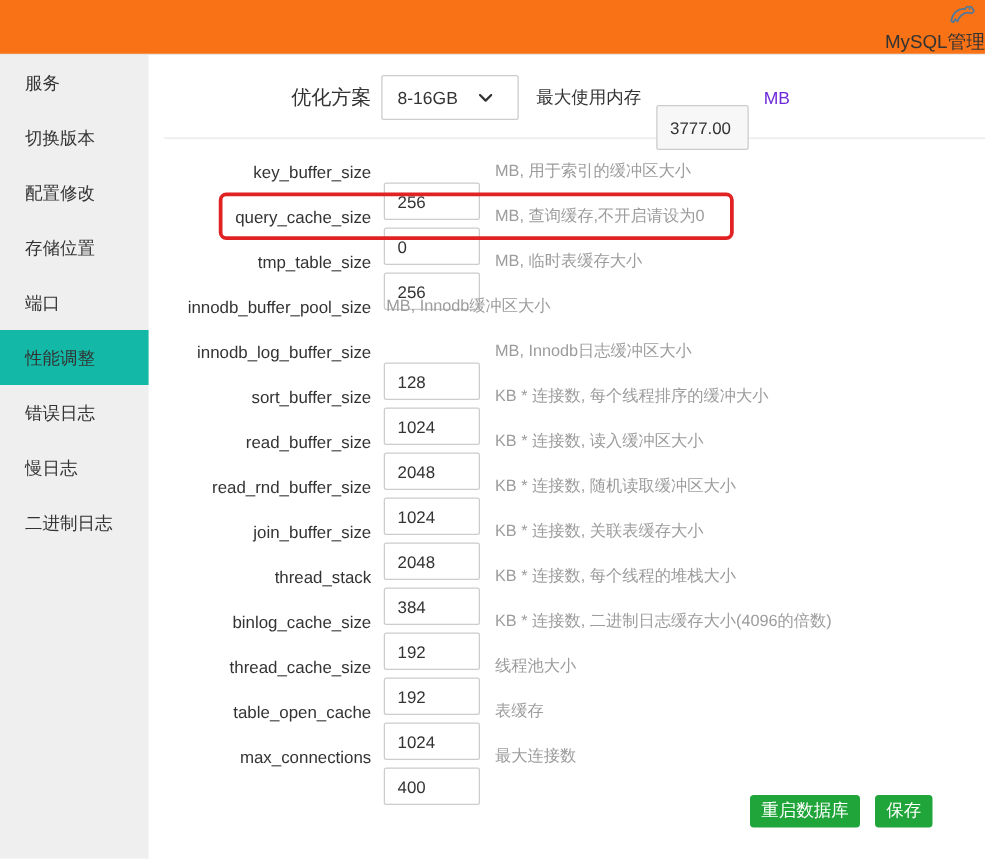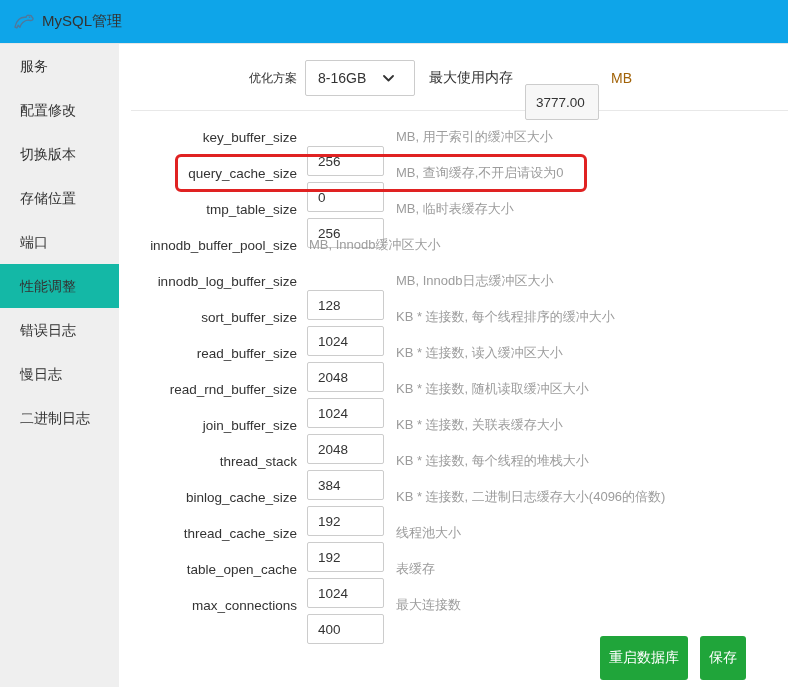--- a/index.html
+++ b/index.html
@@ -7,25 +7,26 @@
   body {
     font-family: "Liberation Sans", "DejaVu Sans", sans-serif;
     background: #ffffff;
     color: #333;
     font-size: 14px;
   }
 
   
   .header {
     height: 44px;
-    background: #0ea5e9;
+    background: #f97316;
     border-bottom: 1px solid #e6e6e6;
     display: flex;
-    align-items: center;
+    align-items: flex-end;
     padding-left: 12px;
+    flex-direction: column;
   }
   .header .logo { width: 24px; height: 24px; margin-right: 6px; flex: 0 0 auto; }
   .header .title { font-size: 15px; color: #333; }
 
   
   .layout { display: flex; height: 643px; }
 
   
   .sidebar {
     width: 119px;
@@ -44,21 +45,21 @@
   .sidebar-item.active { background: #14b8a6; }
 
   
   .main { flex: 1 1 auto; background: #fff; padding-top: 16px; }
 
   .opt-row {
     display: flex;
     align-items: center;
     height: 36px;
   }
-  .opt-label { width: 178px; text-align: right; font-size: 12px; color: #333; flex: 0 0 auto; }
+  .opt-label { width: 178px; text-align: right; font-size: 16px; color: #333; flex: 0 0 auto; }
   .select-box {
     margin-left: 8px;
     width: 110px; height: 36px;
     border: 1px solid #ccc; border-radius: 2px;
     background: #fff;
     display: flex; align-items: center; justify-content: space-between;
     padding: 0 20px 0 12px;
     font-size: 14px; color: #333;
     cursor: pointer;
   }
@@ -66,21 +67,21 @@
   .mem-input {
     margin-left: 12px;
     width: 74px; height: 36px;
     border: 1px solid #ccc; border-radius: 2px;
     background: #f7f7f7;
     padding: 0 10px;
     font-size: 13.5px; color: #333;
     font-family: Liberation Sans, sans-serif;
     margin-top: 48px;
   }
-  .mem-unit { margin-left: 12px; color: #a16207; font-size: 14px; }
+  .mem-unit { margin-left: 12px; color: #6d28d9; font-size: 14px; }
 
   .divider { border-bottom: 1px solid #e8e8e8; margin: 14px 0 0 12px; }
 
   
   .param-form { padding-top: 11px; }
   .form-row {
     display: flex;
     align-items: center;
     height: 30px;
     margin-bottom: 6px;
@@ -110,21 +111,21 @@
 
   
   .footer-row {
     display: flex;
     justify-content: flex-end;
     align-items: center;
     padding-right: 42px;
     margin-top: 16px;
   }
   .btn {
-    height: 44px;
+    height: 26px;
     background: #20a53a;
     color: #fff;
     border: none;
     border-radius: 3px;
     font-size: 14px;
     padding: 0 9px;
     cursor: pointer;
     font-family: "Liberation Sans", "DejaVu Sans", sans-serif;
   }
   .btn + .btn { margin-left: 12px; }
@@ -139,24 +140,24 @@
   </svg>
   <span class="title">MySQL管理</span>
 </div>
 
 <div class="layout">
   <div class="sidebar">
       <div class="sidebar-item">
     <span>服务</span>
   </div>
       <div class="sidebar-item">
+    <span>切换版本</span>
+  </div>
+      <div class="sidebar-item">
     <span>配置修改</span>
-  </div>
-      <div class="sidebar-item">
-    <span>切换版本</span>
   </div>
       <div class="sidebar-item">
     <span>存储位置</span>
   </div>
       <div class="sidebar-item">
     <span>端口</span>
   </div>
       <div class="sidebar-item active">
     <span>性能调整</span>
   </div>

